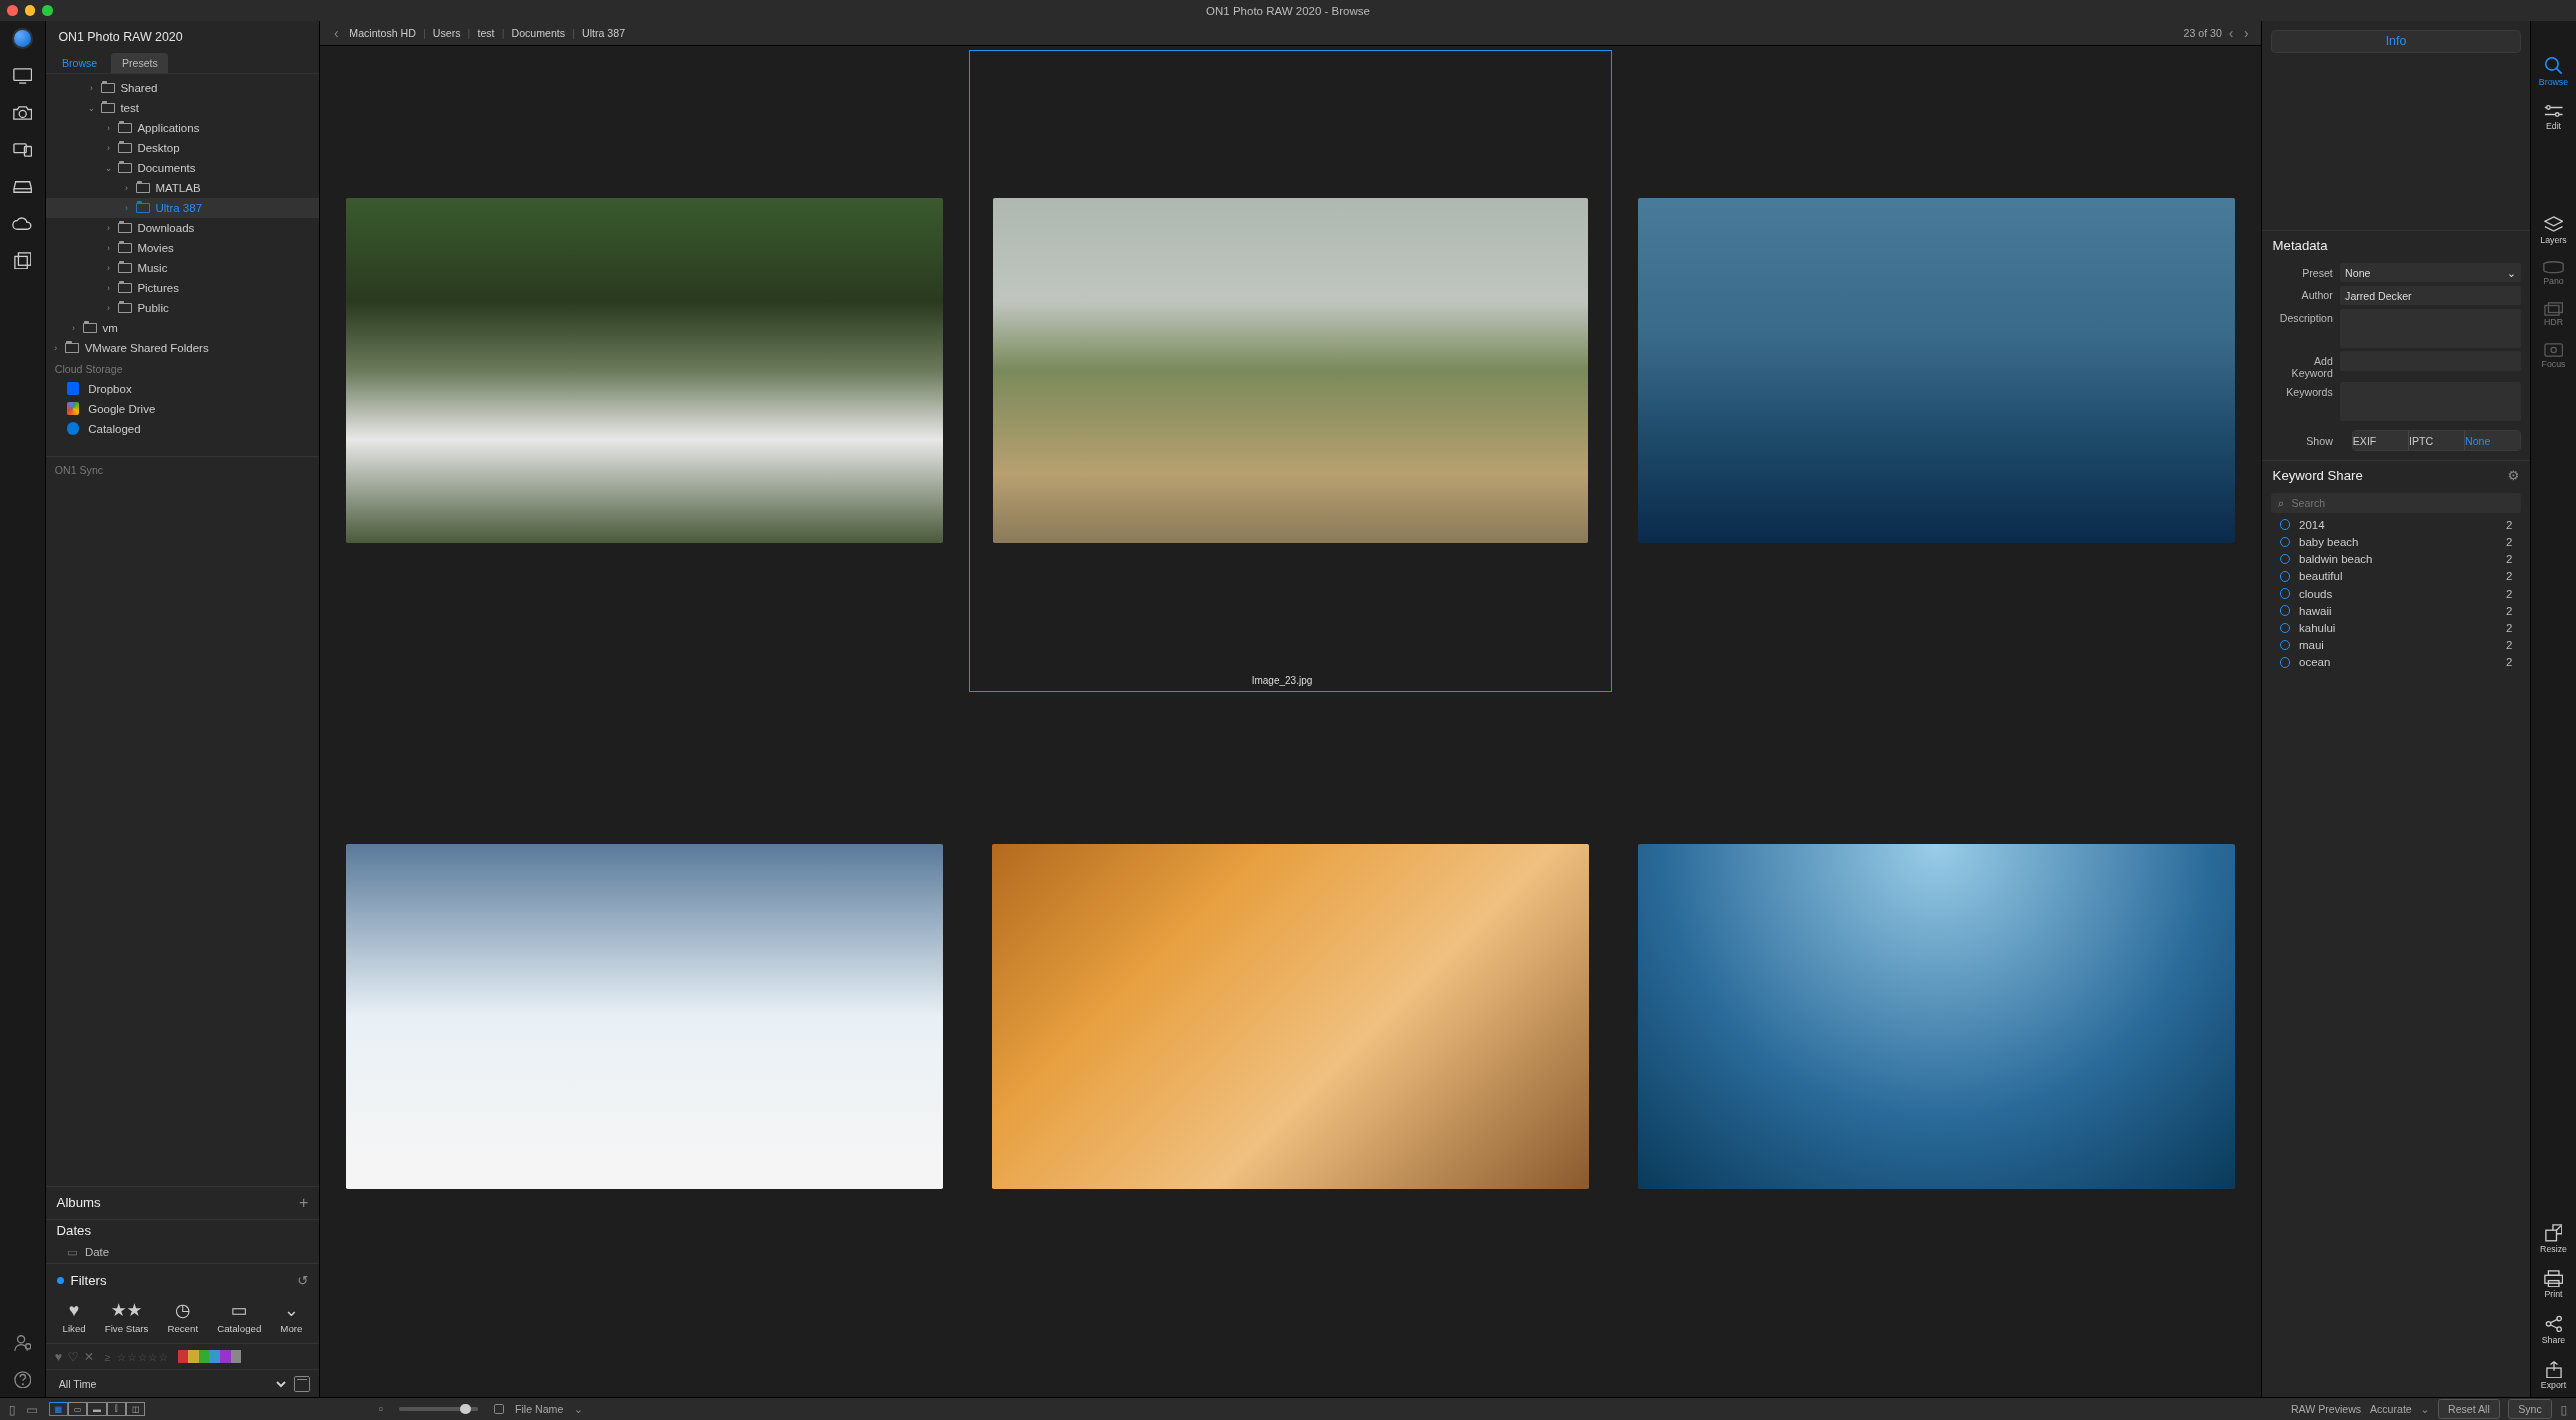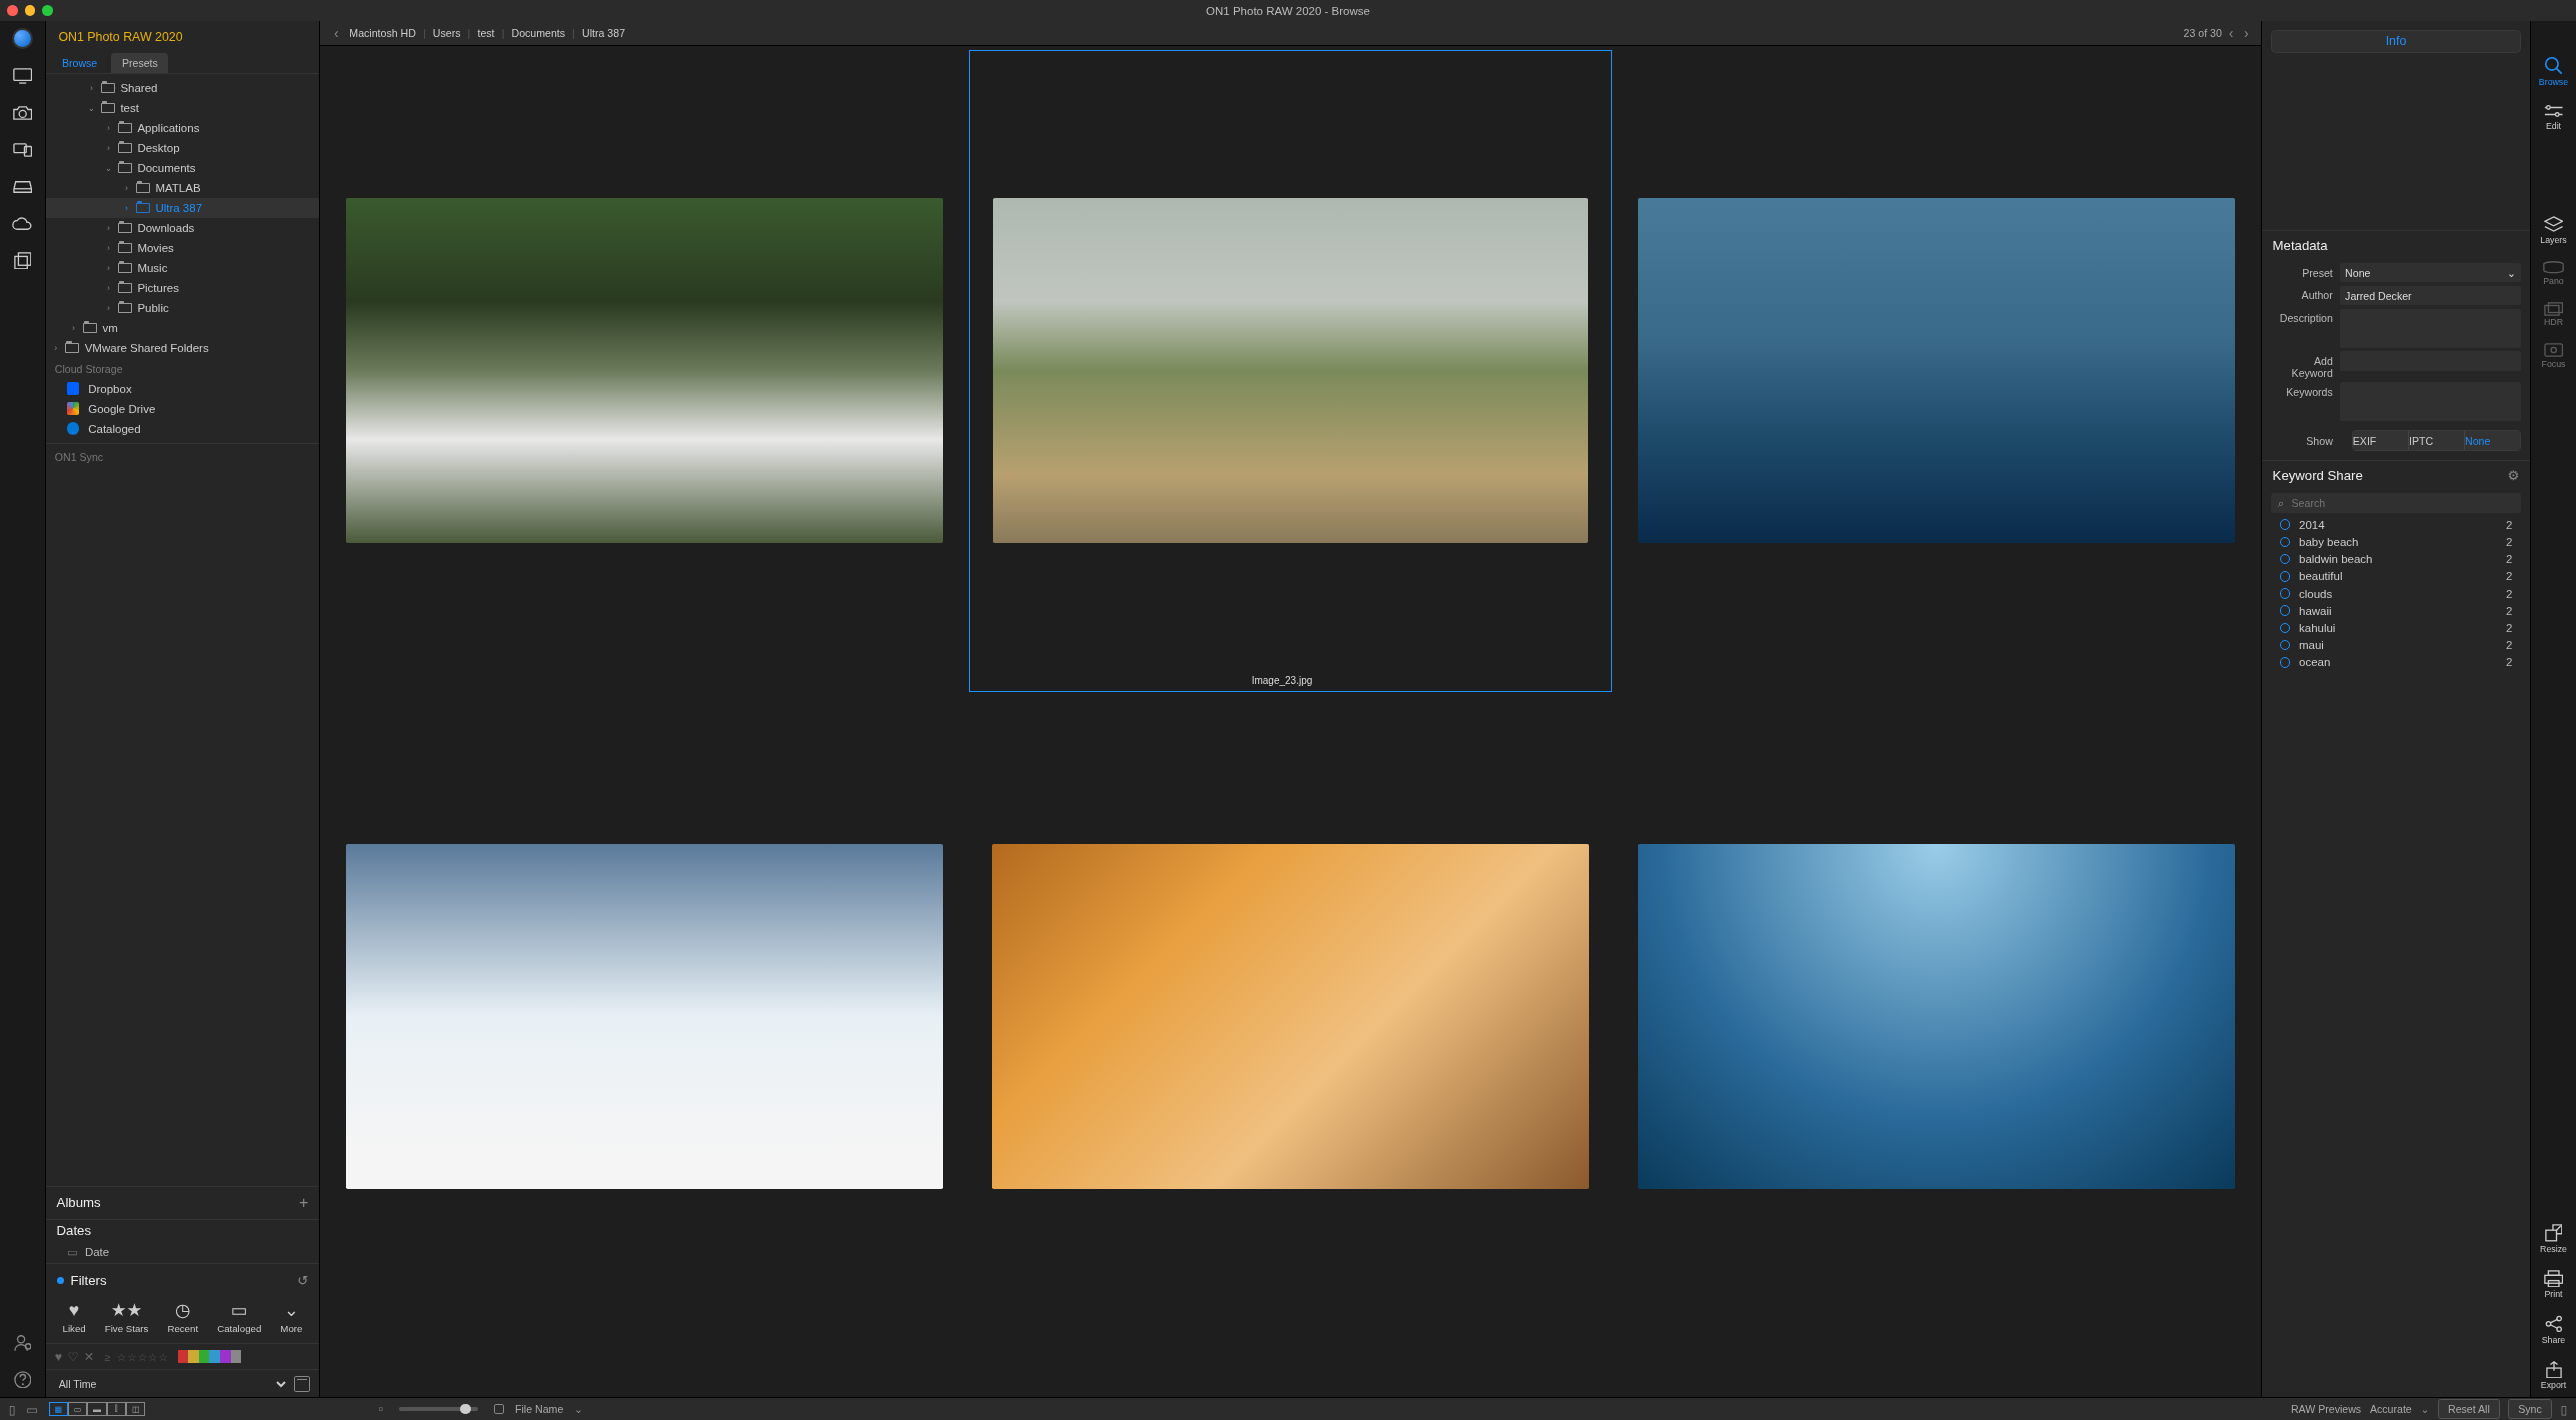--- a/index.html
+++ b/index.html
@@ -15,21 +15,21 @@
 .left-rail,.right-rail{width:46px;background:#1a1a1a;display:flex;flex-direction:column;align-items:center;padding-top:7px;gap:16px}
 .left-rail{border-right:0.9px solid #000}
 .right-rail{border-left:0.9px solid #000;justify-content:flex-start;padding-top:35px}
 .right-rail .spacer{flex:1}
 .rail-ico{width:21px;height:21px;display:flex;align-items:center;justify-content:center;color:#ccc;font-size:16px}
 .rail-item{display:flex;flex-direction:column;align-items:center;gap:1.8px;color:#ccc;font-size:8.8px;cursor:pointer}
 .rail-item.active{color:#1e90ff}
 .logo{width:21px;height:21px;border-radius:50%;background:radial-gradient(circle at 30% 30%,#6af,#06c);border:2.6px solid #333}
 
 .panel-left{width:274px;background:#262626;display:flex;flex-direction:column;border-right:0.9px solid #000}
-.panel-left .header{padding:8.8px 12.4px;font-size:12.4px;color:#eab308}
+.panel-left .header{padding:8.8px 12.4px;font-size:12.4px;color:#e5e5e5}
 .tabs{display:flex;gap:3.5px;padding:0 5.3px}
 .tabs .tab{padding:4.4px 10.6px;background:#3a3a3a;border-radius:3.5px 3.5px 0 0;font-size:10.6px;cursor:pointer;color:#bbb}
 .tabs .tab.active{color:#1e90ff;background:#262626}
 .tree{flex:1;overflow:auto;font-size:11.5px;padding-top:3.5px;border-top:0.9px solid #333;scrollbar-width:thin;scrollbar-color:#555 #262626}
 .row{display:flex;align-items:center;height:20px;gap:5.3px;cursor:pointer;padding-right:5.3px;color:#ccc}
 .row.sel{background:#333;color:#1e90ff}
 .row .chev{width:8.8px;text-align:center;color:#888;font-size:8.8px}
 .row.sel .chev{color:#1e90ff}
 .row .ico{width:14px;height:10.6px;border:0.9px solid currentColor;border-radius:0.9px;position:relative;opacity:.7}
 .row .ico::before{content:"";position:absolute;top:-2.6px;left:0;width:5.3px;height:1.8px;background:currentColor;border-radius:0.9px 0.9px 0 0}
@@ -263,21 +263,21 @@
           <span>Dropbox</span>
         </div>
       <div class="cloud-row">
           <span class="cloud-ico" style="background:conic-gradient(#0f9d58,#f4b400,#db4437,#4285f4)"></span>
           <span>Google Drive</span>
         </div>
       <div class="cloud-row">
           <span class="cloud-ico" style="background:#0078d4;border-radius:50%"></span>
           <span>Cataloged</span>
         </div>
-      <div class="section-label" style="border-top:0.9px solid #333;margin-top:4px;padding-top:7px">ON1 Sync</div>
+      <div class="section-label" style="border-top:0.9px solid #333;margin-top:17px;padding-top:7px">ON1 Sync</div>
     </div>
     <div class="hdr">
         <span>Albums</span>
         <span class="plus">+</span>
       </div>
     <div class="hdr" style="padding-top:3.5px;padding-bottom:3.5px;font-size:13.2px">
         <span>Dates</span>
       </div>
     <div class="dates-row">
         <span style="opacity:.5">▭</span>

